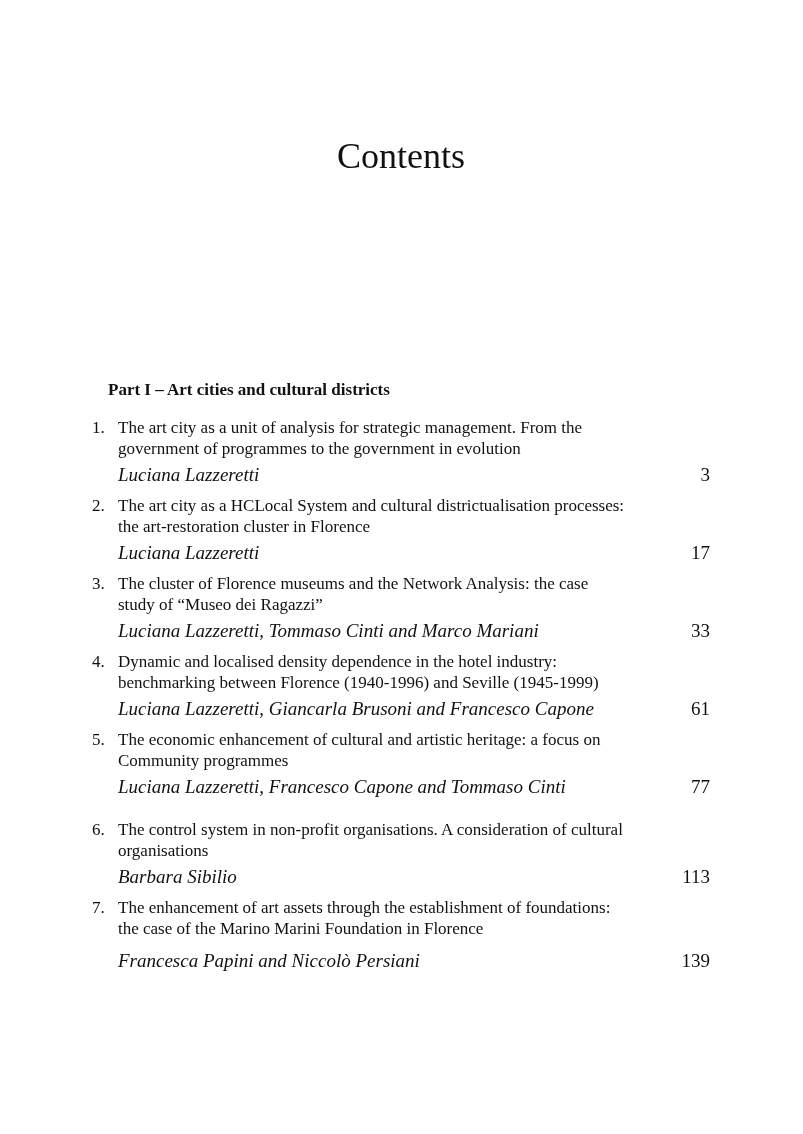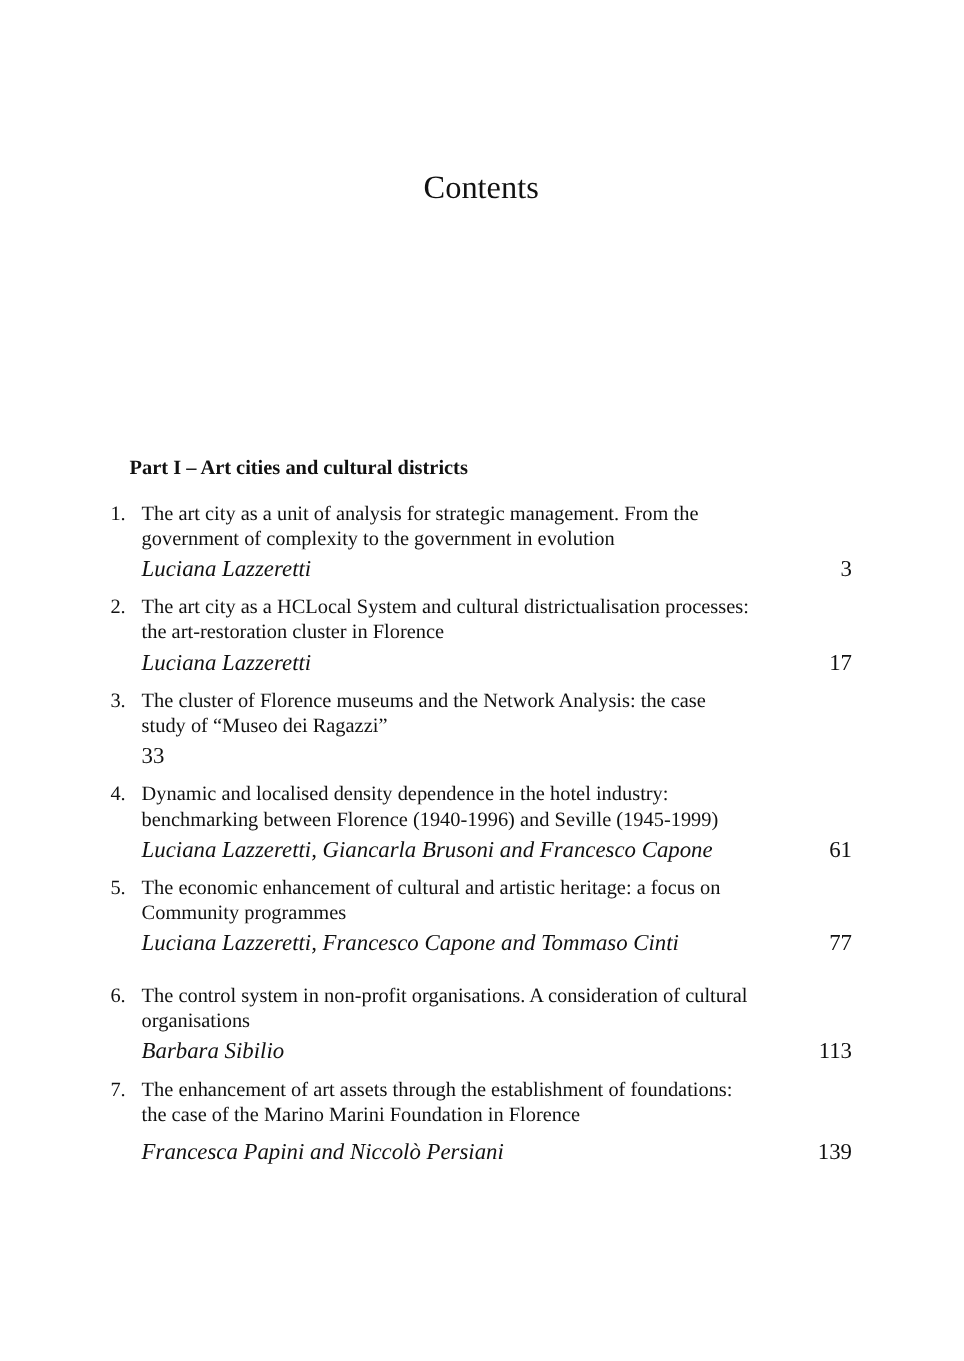--- a/index.html
+++ b/index.html
@@ -15,21 +15,21 @@
     overflow: hidden;
   }
   .page {
     box-sizing: border-box;
     width: 803px;
     height: 1134px;
     padding: 0 93px 0 92px;
   }
   .contents-title {
     margin: 138px 0 0 0;
-    font-size: 27px;
+    font-size: 36px;
     font-weight: 400;
     line-height: 36px;
     text-align: center;
   }
   .part-heading {
     margin: 16px;
     font-size: 17px;
     font-weight: 700;
     line-height: 22px;
   }
@@ -88,21 +88,21 @@
   <h1 class="contents-title">Contents</h1>
 
   <section class="toc-part first">
     <h2 class="part-heading">Part I – Art cities and cultural districts</h2>
     <ol class="entries">
 
       <li class="entry">
         <div class="title-row">
           <span class="num">1.</span>
           <div class="etitle">The art city as a unit of analysis for strategic management. From the
-government of complexity to the government in evolution</div>
+government of programmes to the government in evolution</div>
         </div>
         <div class="author-row">
           <span class="authors">Luciana Lazzeretti</span>
           <span class="pageno">3</span>
         </div>
       </li>
 
       <li class="entry">
         <div class="title-row">
           <span class="num">2.</span>
@@ -115,20 +115,21 @@
         </div>
       </li>
 
       <li class="entry">
         <div class="title-row">
           <span class="num">3.</span>
           <div class="etitle">The cluster of Florence museums and the Network Analysis: the case
 study of “Museo dei Ragazzi”</div>
         </div>
         <div class="author-row">
+          <span class="authors">Luciana Lazzeretti, Tommaso Cinti and Marco Mariani</span>
           <span class="pageno">33</span>
         </div>
       </li>
 
       <li class="entry">
         <div class="title-row">
           <span class="num">4.</span>
           <div class="etitle">Dynamic and localised density dependence in the hotel industry:
 benchmarking between Florence (1940-1996) and Seville (1945-1999)</div>
         </div>

